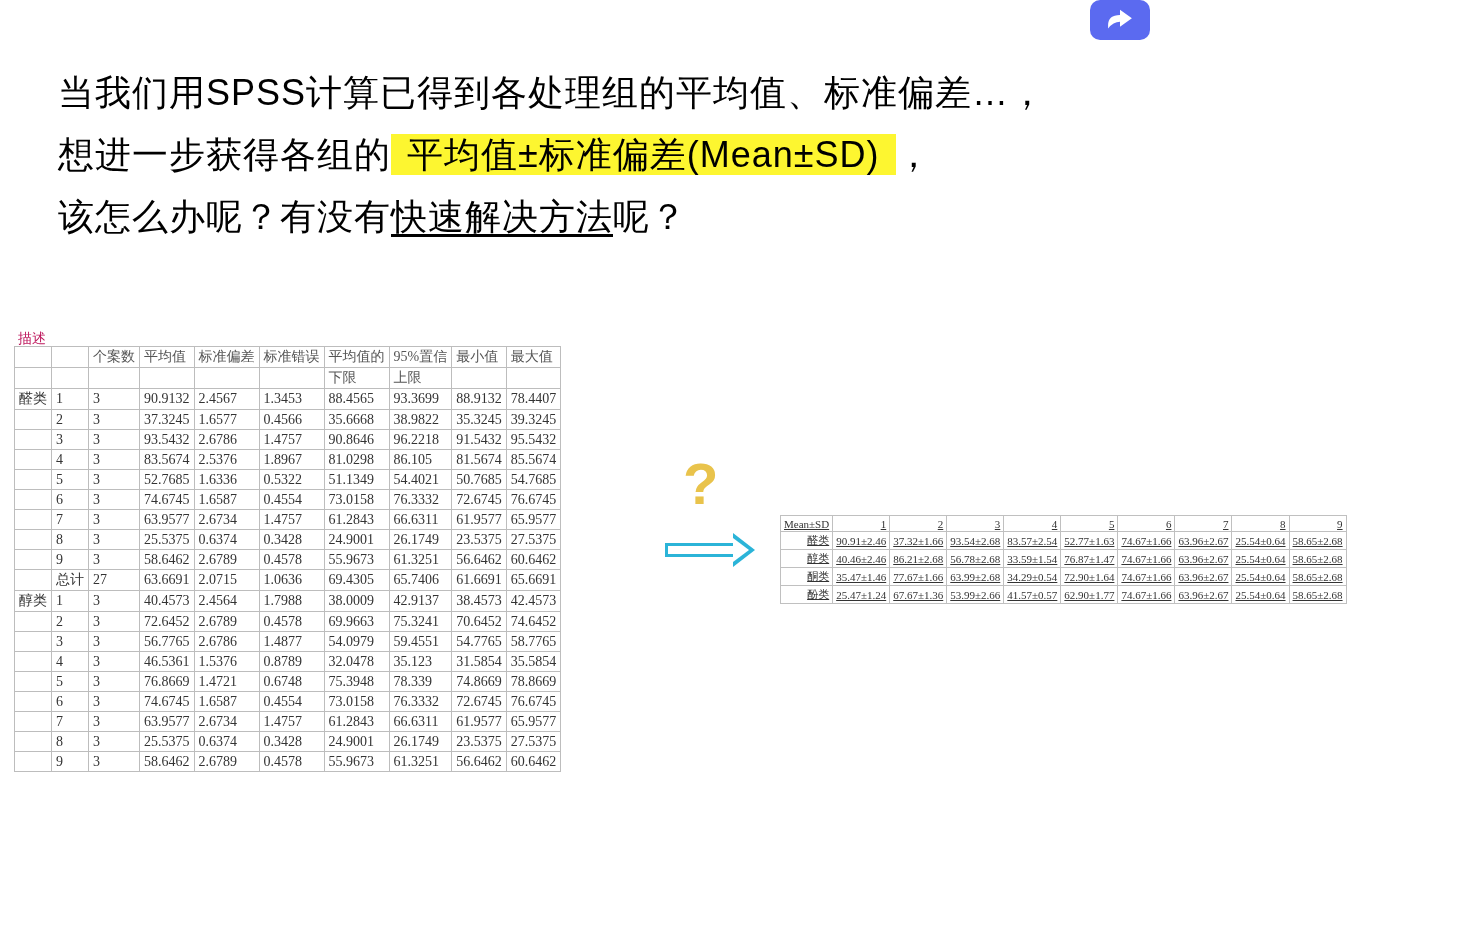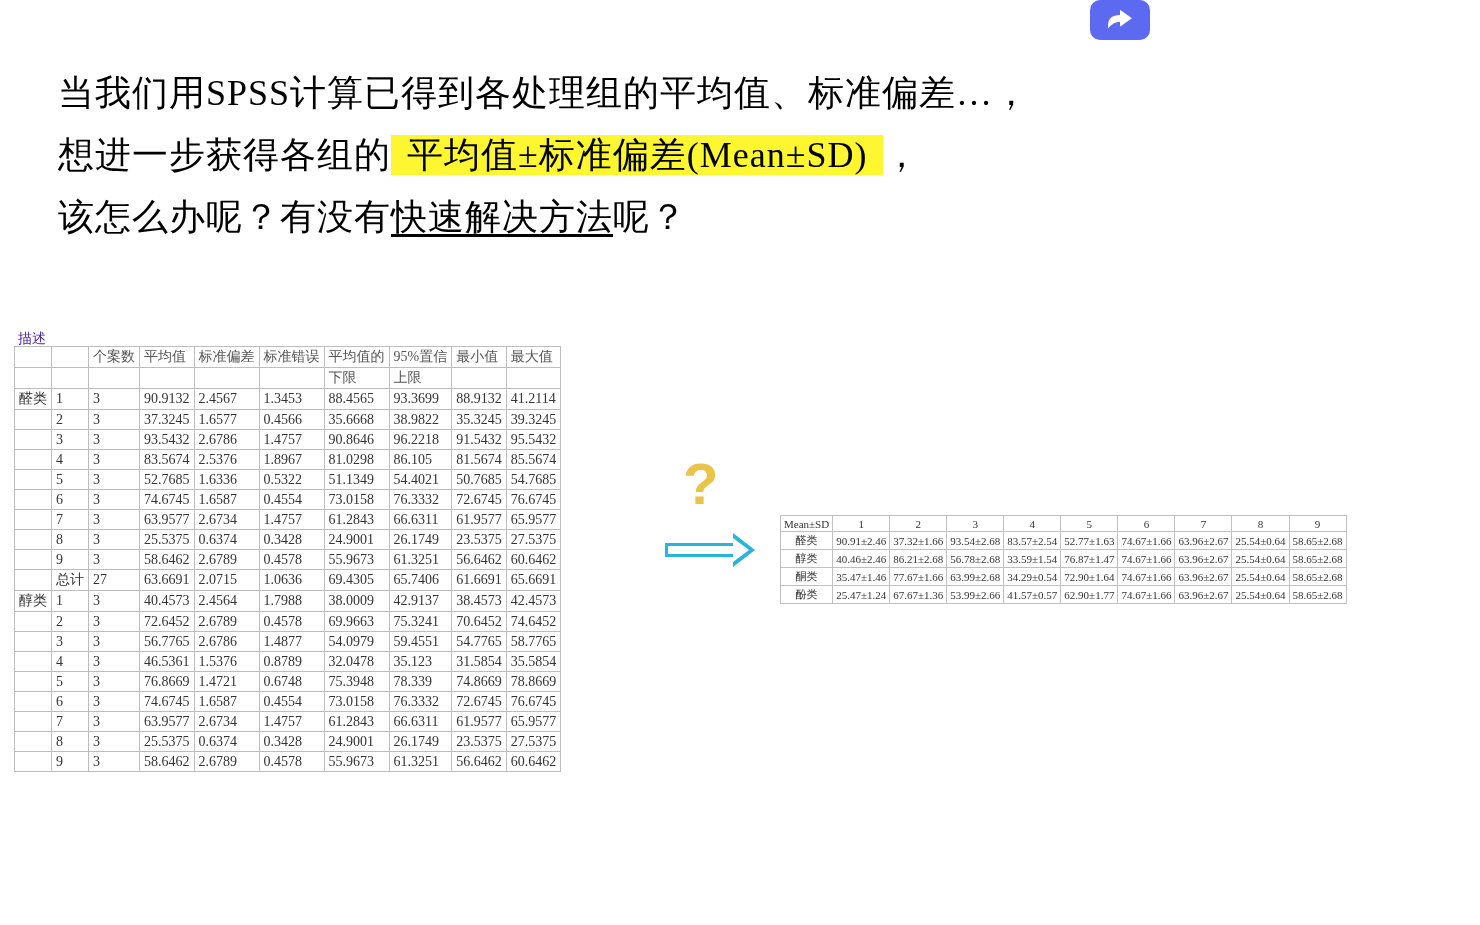--- a/index.html
+++ b/index.html
@@ -24,37 +24,37 @@
       justify-content: center;
     }
     .app-icon svg { width: 34px; height: 28px; }
     .headline {
       position: absolute;
       top: 62px;
       left: 58px;
       font-size: 36px;
       line-height: 62px;
       color: #000;
-      font-family: Liberation Serif, serif;
+      font-family: Liberation Sans, sans-serif;
       letter-spacing: 1px;
     }
     .hl-highlight {
       background: #fdf630;
       padding: 0 16px;
     }
     .hl-underline {
       text-decoration: underline;
       text-underline-offset: 5px;
     }
     .desc-label {
       position: absolute;
       left: 18px;
       top: 330px;
       font-size: 14px;
-      color: #4c1d95;
+      color: #be185d;
       font-family: Liberation Serif, serif;
     }
     .spss-table {
       position: absolute;
       left: 14px;
       top: 346px;
       border-collapse: collapse;
       font-size: 14px;
       color: #333;
       font-family: "SimSun", serif;
@@ -119,24 +119,25 @@
       left: 780px;
       top: 515px;
       border-collapse: collapse;
       font-size: 11px;
       color: #333;
       font-family: "SimSun", serif;
     }
     .result-table th, .result-table td {
       border: 1px solid #c0c0c0;
       padding: 1px 3px;
-      text-align: center;
+      text-align: right;
       white-space: nowrap;
       height: 16px;
       font-weight: normal;
+      text-decoration: underline;
     }
   </style>
 </head>
 <body>
 
 <div class="app-icon">
   <svg viewBox="0 0 40 32">
     <path d="M6 22 Q6 10 20 10 L20 4 L34 14 L20 24 L20 18 Q12 18 6 26 Z" fill="#fff"></path>
   </svg>
 </div>
@@ -180,21 +181,21 @@
       <tr>
         <td class="grp-col">醛类</td>
         <td class="sub-col">1</td>
         <td>3</td>
         <td>90.9132</td>
         <td>2.4567</td>
         <td>1.3453</td>
         <td>88.4565</td>
         <td>93.3699</td>
         <td>88.9132</td>
-        <td>41.2114</td>
+        <td>78.4407</td>
       </tr>
       <tr>
         <td class="grp-col"></td>
         <td class="sub-col">2</td>
         <td>3</td>
         <td>37.3245</td>
         <td>1.6577</td>
         <td>0.4566</td>
         <td>35.6668</td>
         <td>38.9822</td>

